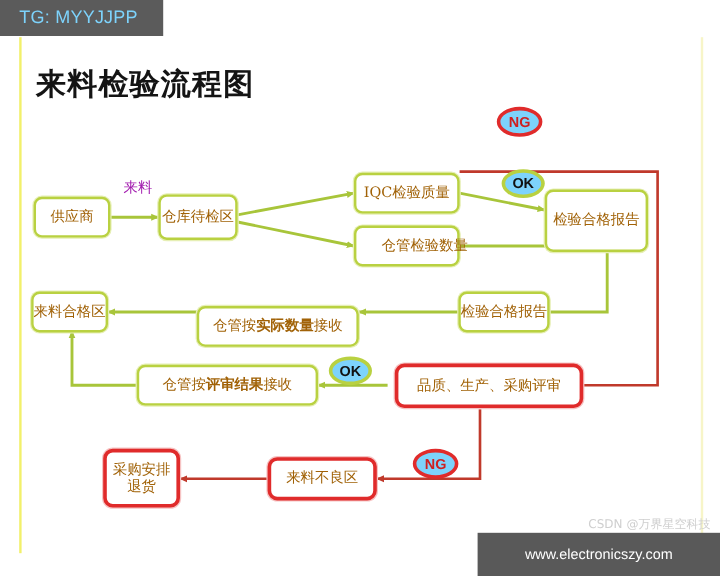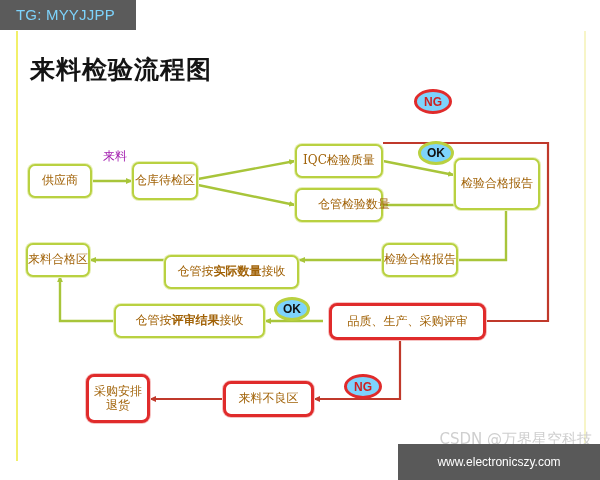--- a/index.html
+++ b/index.html
@@ -116,21 +116,21 @@
     font-family: "DejaVu Serif", "Liberation Serif", serif;
     font-size: 12px;
     color: #a21caf;
     white-space: nowrap;
   }
   
   #watermark {
     position: absolute;
     right: 8px;
     top: 430px;
-    font-size: 15px;
+    font-size: 10px;
     color: #cfcfcf;
     font-family: "DejaVu Sans", sans-serif;
     white-space: nowrap;
   }
   #footer-bar {
     position: absolute;
     left: 398px;
     top: 444px;
     width: 202px;
     height: 36px;

